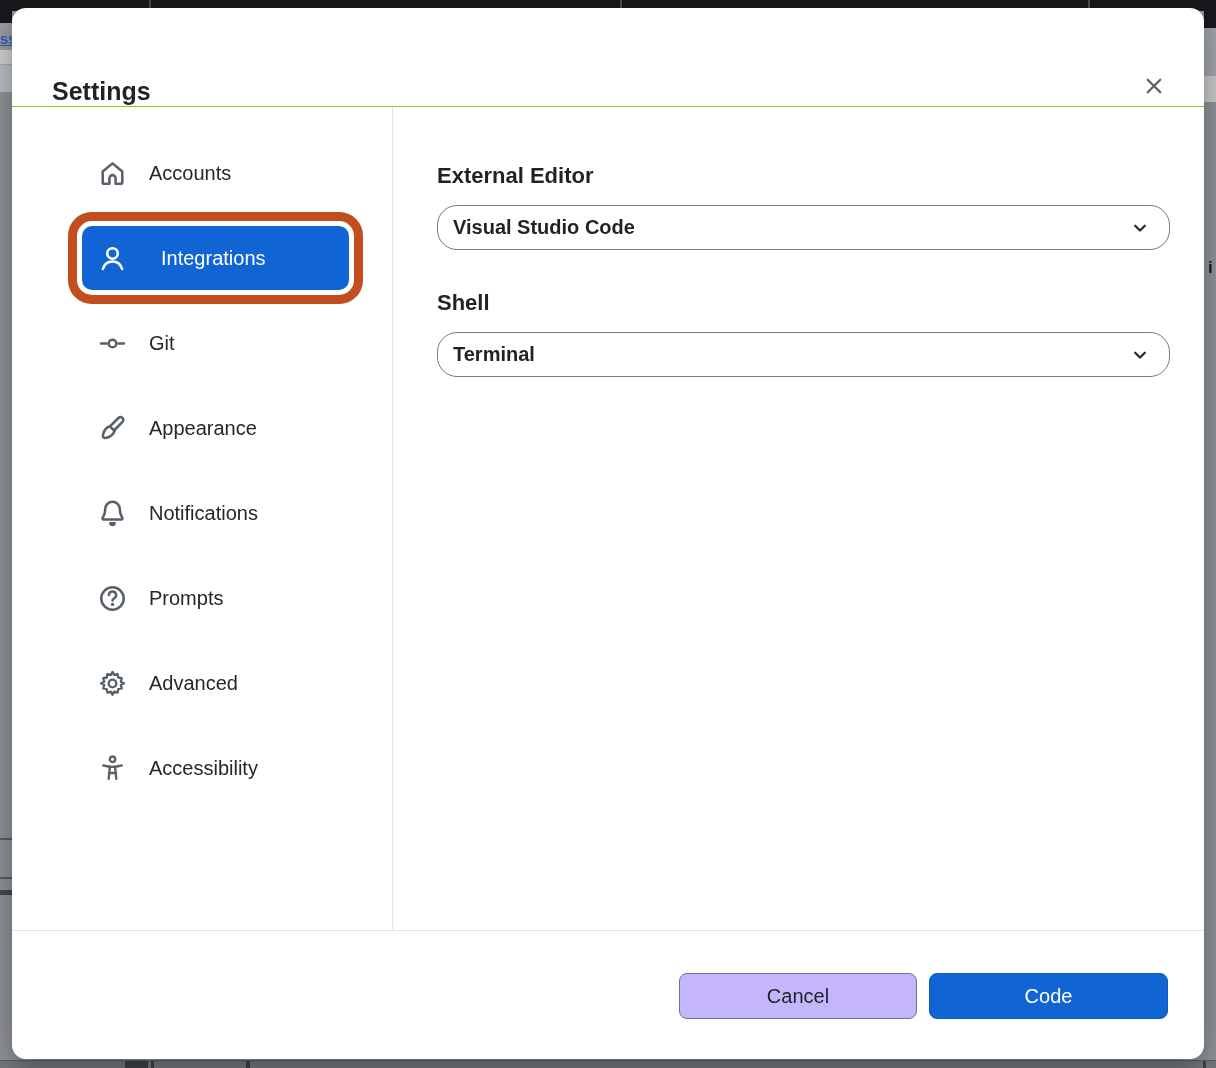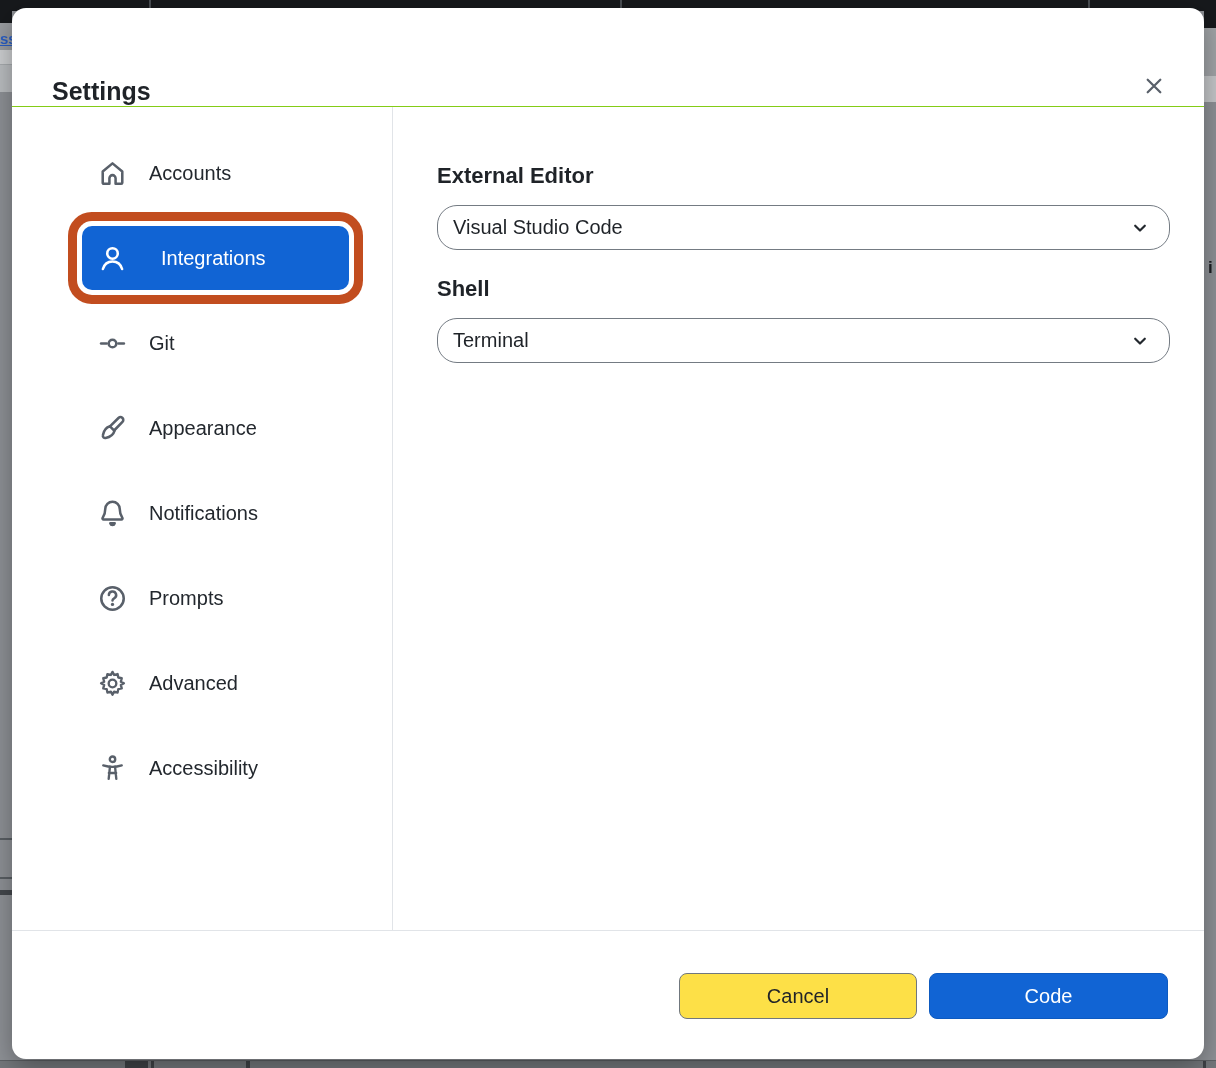--- a/index.html
+++ b/index.html
@@ -52,29 +52,29 @@
   .side-item .lbl{margin-left:22px;font-size:20px;}
   .side-item.selected{background:#1164d4;color:#ffffff;
     box-shadow:0 0 0 5px #ffffff,0 0 0 14px #c24d1f;gap:12px;}
   .side-item.selected .icon{color:#ffffff;}
 
   
   .content{flex:1 1 auto;padding:55px 34px 0 44px;box-sizing:border-box;}
   .section-h{font-size:22px;font-weight:bold;color:#1f2328;margin:0 0 16px 0;line-height:27px;}
   .select{height:45px;border:1.5px solid #747b83;border-radius:20px;display:flex;
     align-items:center;justify-content:space-between;padding:0 18px 0 15px;
-    font-size:20px;color:#1f2328;cursor:pointer;margin-bottom:25px;box-sizing:border-box;background:#fff;}
+    font-size:20px;color:#1f2328;cursor:pointer;margin-bottom:39px;box-sizing:border-box;background:#fff;font-weight:bold;}
   .select .chev{color:#23282e;display:flex;}
 
   
   .dlg-footer{flex:0 0 129px;height:129px;border-top:1px solid #e1e4e8;box-sizing:border-box;
     display:flex;justify-content:flex-end;align-items:flex-start;gap:12px;padding:42px 36px 0 0;}
   .btn{height:46px;border-radius:8px;font-size:20px;cursor:pointer;
     font-family:"Liberation Sans","DejaVu Sans",sans-serif;}
-  .btn-cancel{width:238px;background:#fde047;border:1.5px solid #70777e;color:#1f2328;}
+  .btn-cancel{width:238px;background:#c4b5fd;border:1.5px solid #70777e;color:#1f2328;}
   .btn-save{width:239px;background:#1164d4;border:1px solid #0d5ac0;color:#ffffff;}
 </style>
 </head>
 <body>
 
 <div class="bg-frag bg-topbar">
   <span class="vsep" style="left:149px"></span>
   <span class="vsep" style="left:620px"></span>
   <span class="vsep" style="left:1088px"></span>
 </div>

